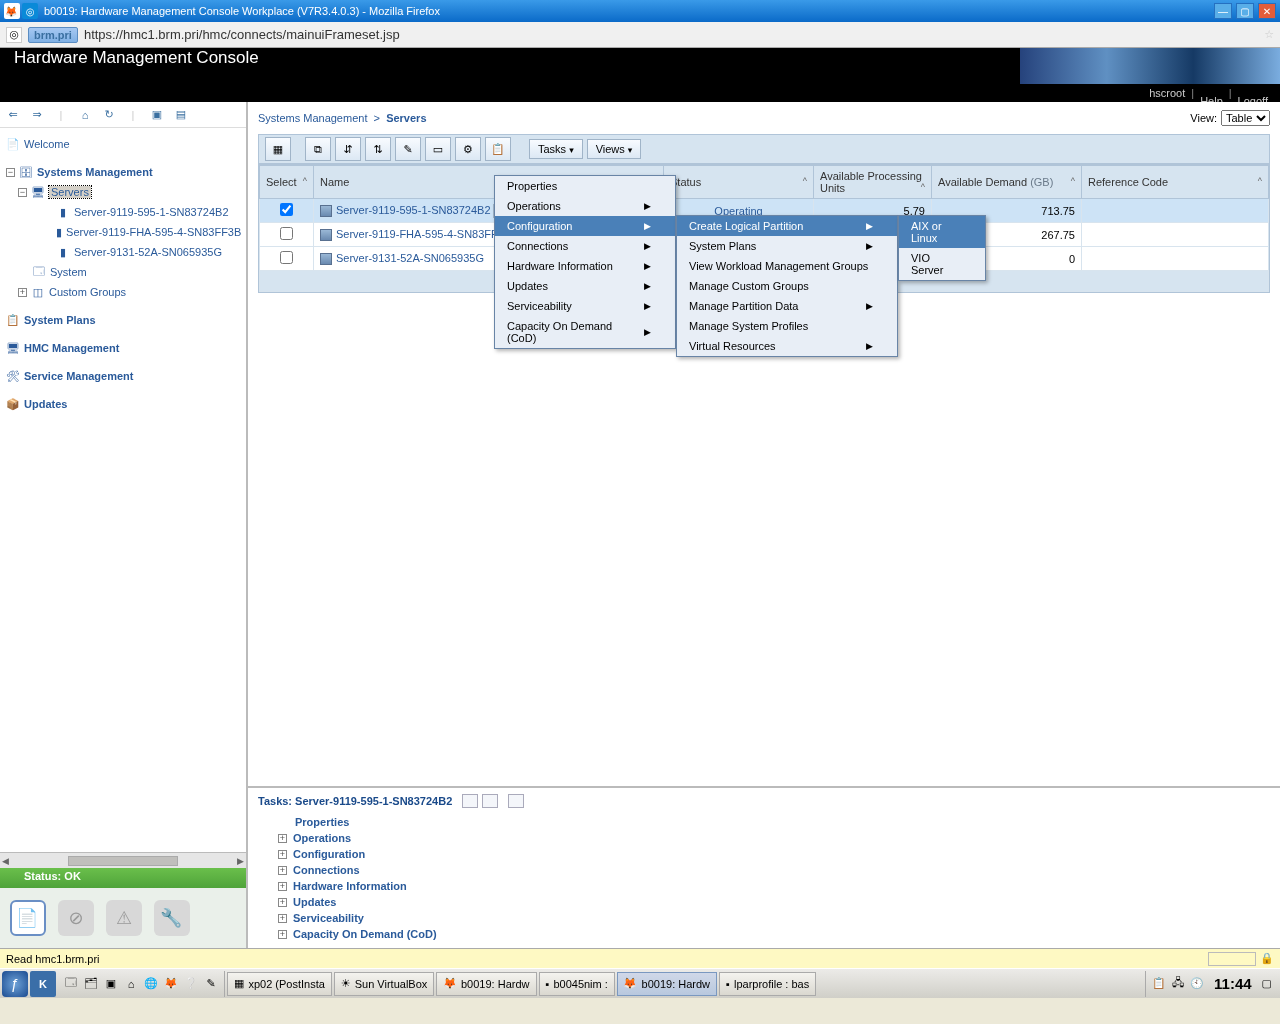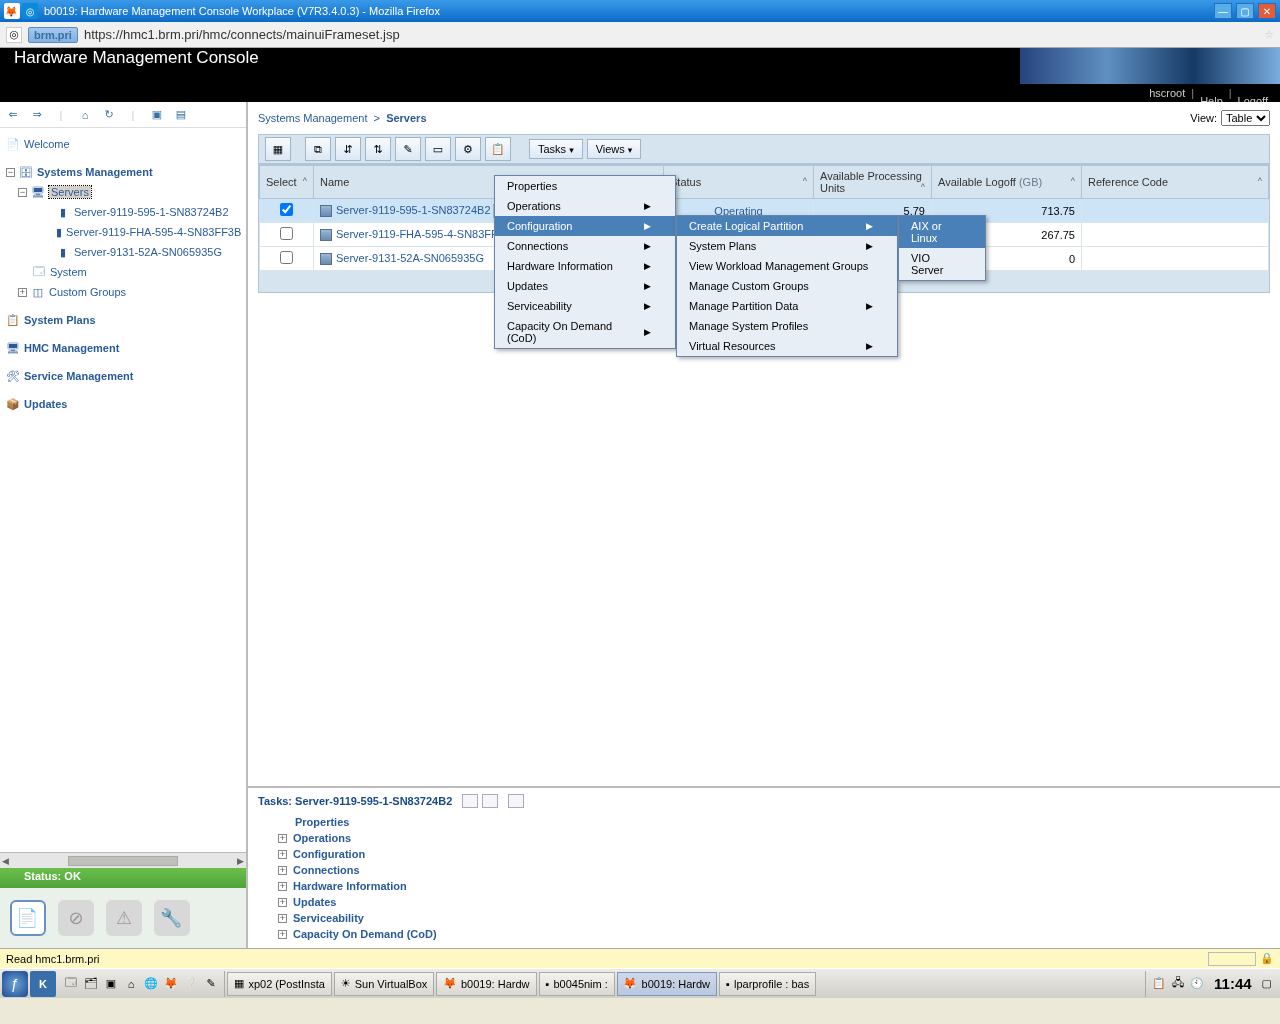--- a/index.html
+++ b/index.html
@@ -257,21 +257,21 @@
     </div>
 
     <div class="tablewrap">
       <table class="dtable">
         <thead>
             <tr>
           <th style="width:54px"><span>Select</span><span class="sort">^</span></th>
           <th style="width:350px"><span>Name</span><span class="sort">^</span></th>
           <th style="width:150px"><span>Status</span><span class="sort">^</span></th>
           <th style="width:118px"><span>Available Processing Units</span><span class="sort">^</span></th>
-          <th style="width:150px"><span>Available Logoff </span><span class="dimlabel">(GB)</span><span class="sort">^</span></th>
+          <th style="width:150px"><span>Available Demand </span><span class="dimlabel">(GB)</span><span class="sort">^</span></th>
           <th><span>Reference Code</span><span class="sort">^</span></th>
         </tr>
           </thead>
         <tbody>
           <tr class="sel">
             <td style="text-align:center"><input type="checkbox" checked="" style=""></td>
             <td class="link"><span class="srvico"></span><span>Server-9119-595-1-SN83724B2</span><span class="chevbtn">»</span></td>
             <td class="link" style="text-align:center">Operating</td>
             <td class="num">5.79</td>
             <td class="num">713.75</td>

